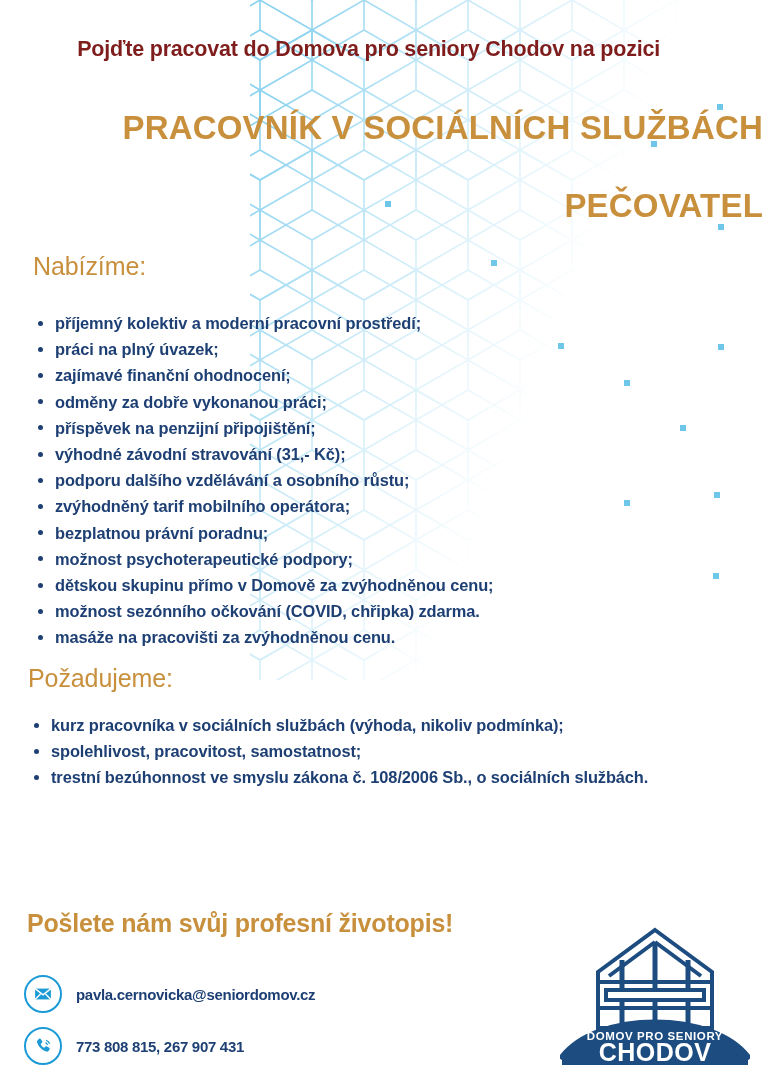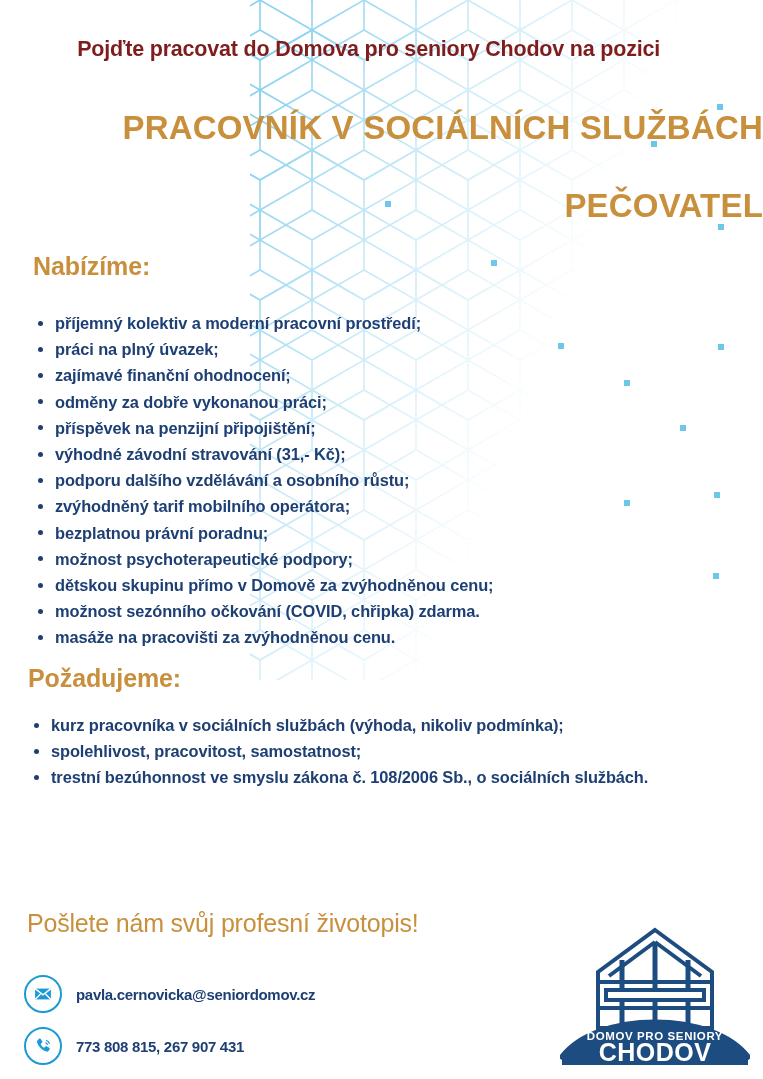--- a/index.html
+++ b/index.html
@@ -63,21 +63,21 @@
   .job-title.line2 {
     top: 188px;
     font-size: 33px;
   }
 
   
   .section-heading {
     position: absolute;
     color: #c8903c;
     font-size: 25px;
-    font-weight: bold;
+    font-weight: normal;
     letter-spacing: -0.1px;
   }
   #heading-offer { top: 252px; left: 33px; }
   #heading-require { top: 664px; left: 28px; }
 
   
   .bullet-list {
     position: absolute;
     margin: 0;
     padding: 0;
@@ -106,21 +106,21 @@
     background: #1d3f73;
   }
 
   
   #cta {
     position: absolute;
     top: 909px;
     left: 27px;
     color: #c8903c;
     font-size: 25px;
-    font-weight: normal;
+    font-weight: bold;
     letter-spacing: -0.2px;
   }
   .contact-row {
     position: absolute;
     display: flex;
     align-items: center;
   }
   #contact-email { top: 975px; left: 24px; }
   #contact-phone { top: 1027px; left: 24px; }
 

